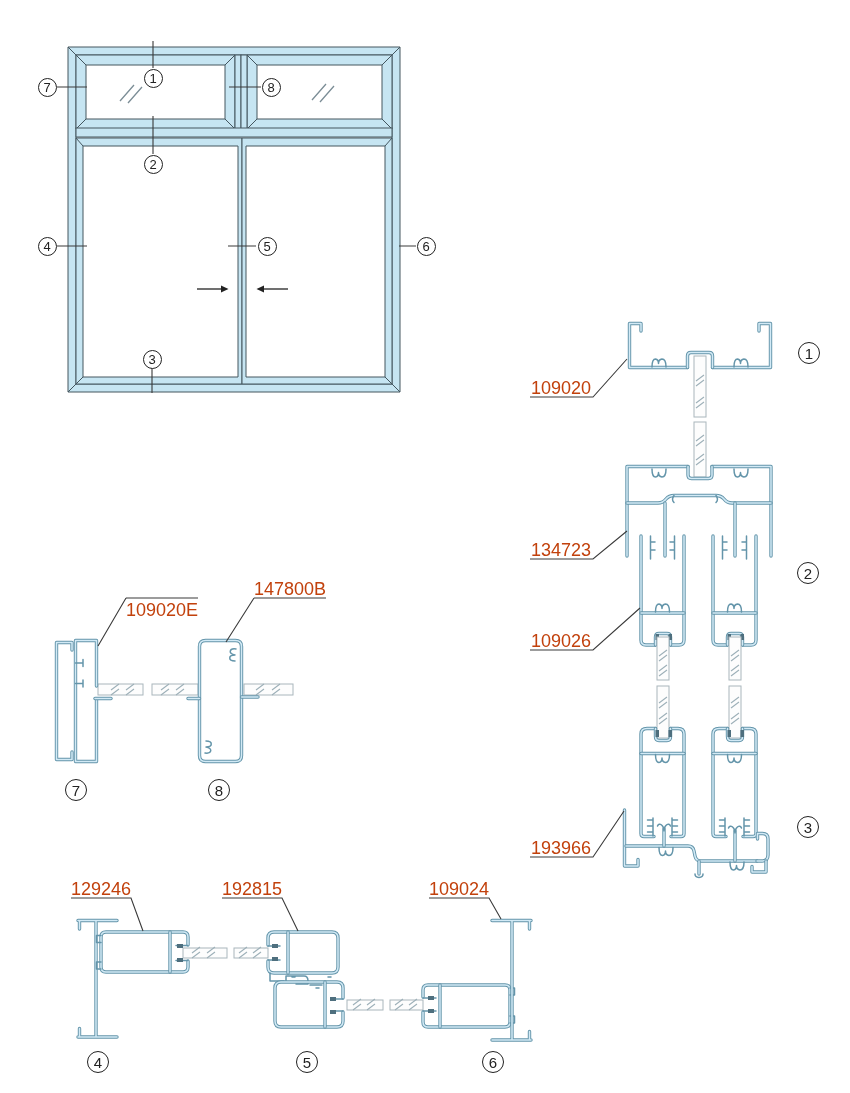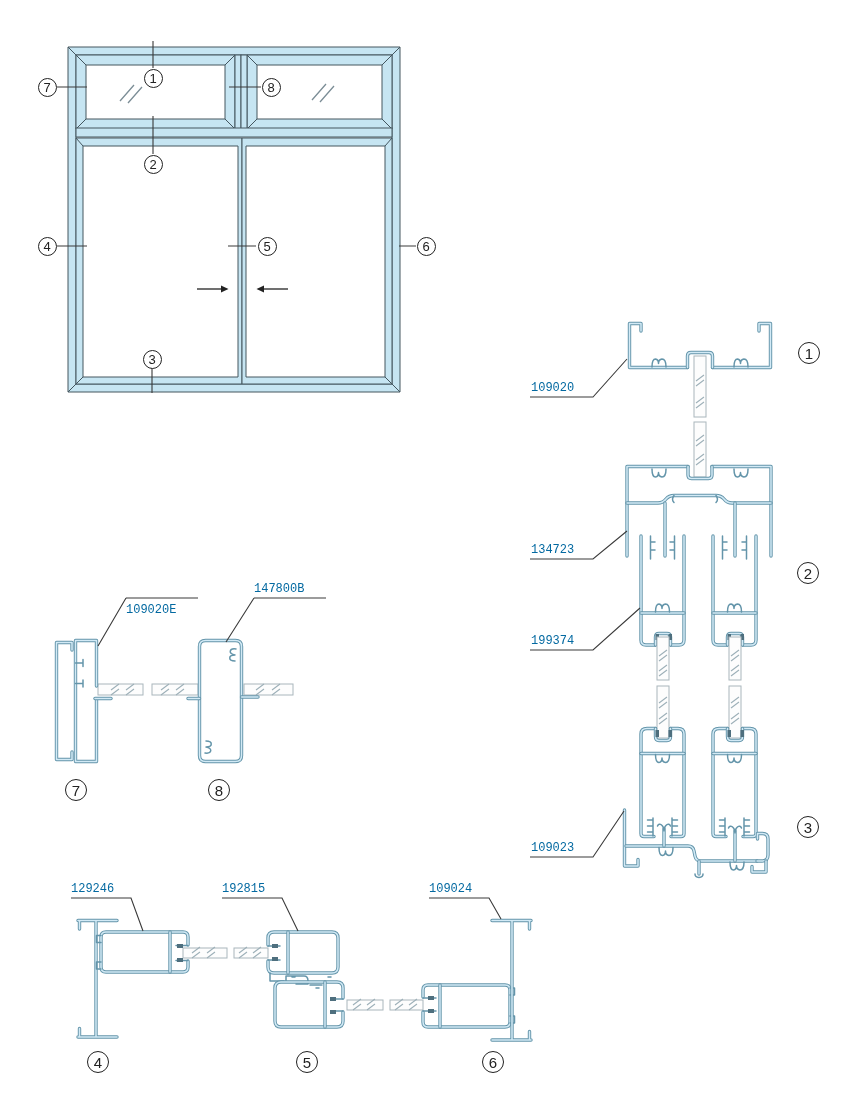--- a/index.html
+++ b/index.html
@@ -14,21 +14,21 @@
   .tube-clone{fill:none;stroke:#d2eaf6;stroke-width:1.5;stroke-linecap:round;stroke-linejoin:round;}
   .thin{fill:none;stroke:#6495aa;stroke-width:1.5;stroke-linecap:round;stroke-linejoin:round;}
   .glass{fill:#fdfdfd;stroke:#a9b6bc;stroke-width:1;}
   .mark{fill:none;stroke:#9db0b8;stroke-width:1.1;}
   .gmark{fill:none;stroke:#7b8d96;stroke-width:1.3;}
   .seal{fill:#4e6f7e;stroke:none;}
   .leader{fill:none;stroke:#3a3a3a;stroke-width:1.1;}
   .arrow{fill:none;stroke:#222;stroke-width:1.3;}
   .ah{fill:#222;stroke:none;}
   
-  .lbl{position:absolute;font-size:12px;line-height:17px;color:#0369a1;white-space:nowrap;font-family:Liberation Mono, monospace;}
+  .lbl{position:absolute;font-size:18px;line-height:17px;color:#c2410c;white-space:nowrap;}
   .co{position:absolute;box-sizing:border-box;background:#fff;border:1.4px solid #222;
       border-radius:50%;display:flex;align-items:center;justify-content:center;color:#222;}
   .co-elev{width:19px;height:19px;font-size:13px;}
   .co-det{width:22px;height:22px;font-size:15px;}
 </style>
 </head>
 <body>
 
 <div id="canvas">
 
@@ -274,22 +274,22 @@
       <path class="tube" d="M492,920.5 H531 M529.5,920.5 V929 M512,920.5 V1040 M492,1040 H531 M529.5,1040 V1031.5"></path>
           <path class="tube-clone" d="M492,920.5 H531 M529.5,920.5 V929 M512,920.5 V1040 M492,1040 H531 M529.5,1040 V1031.5"></path>
     </g>
 
     <path class="leader" d="M71,898 H131 L143,931 M222,898 H282 L298,931 M429,898 H489 L501,919"></path>
   </g>
 </svg>
 
   <div class="lbl" style="left:531px;top:380px">109020</div>
   <div class="lbl" style="left:531px;top:542px">134723</div>
-  <div class="lbl" style="left:531px;top:633px">199374</div>
-  <div class="lbl" style="left:531px;top:840px">109023</div>
+  <div class="lbl" style="left:531px;top:633px">109026</div>
+  <div class="lbl" style="left:531px;top:840px">193966</div>
   <div class="lbl" style="left:126px;top:602px">109020E</div>
   <div class="lbl" style="left:254px;top:581px">147800B</div>
   <div class="lbl" style="left:71px;top:881px">129246</div>
   <div class="lbl" style="left:222px;top:881px">192815</div>
   <div class="lbl" style="left:429px;top:881px">109024</div>
 
   <div class="co co-elev" style="left:143.5px;top:68.5px">1</div>
   <div class="co co-elev" style="left:143.5px;top:154.5px">2</div>
   <div class="co co-elev" style="left:142.5px;top:349.5px">3</div>
   <div class="co co-elev" style="left:37.5px;top:236.5px">4</div>

